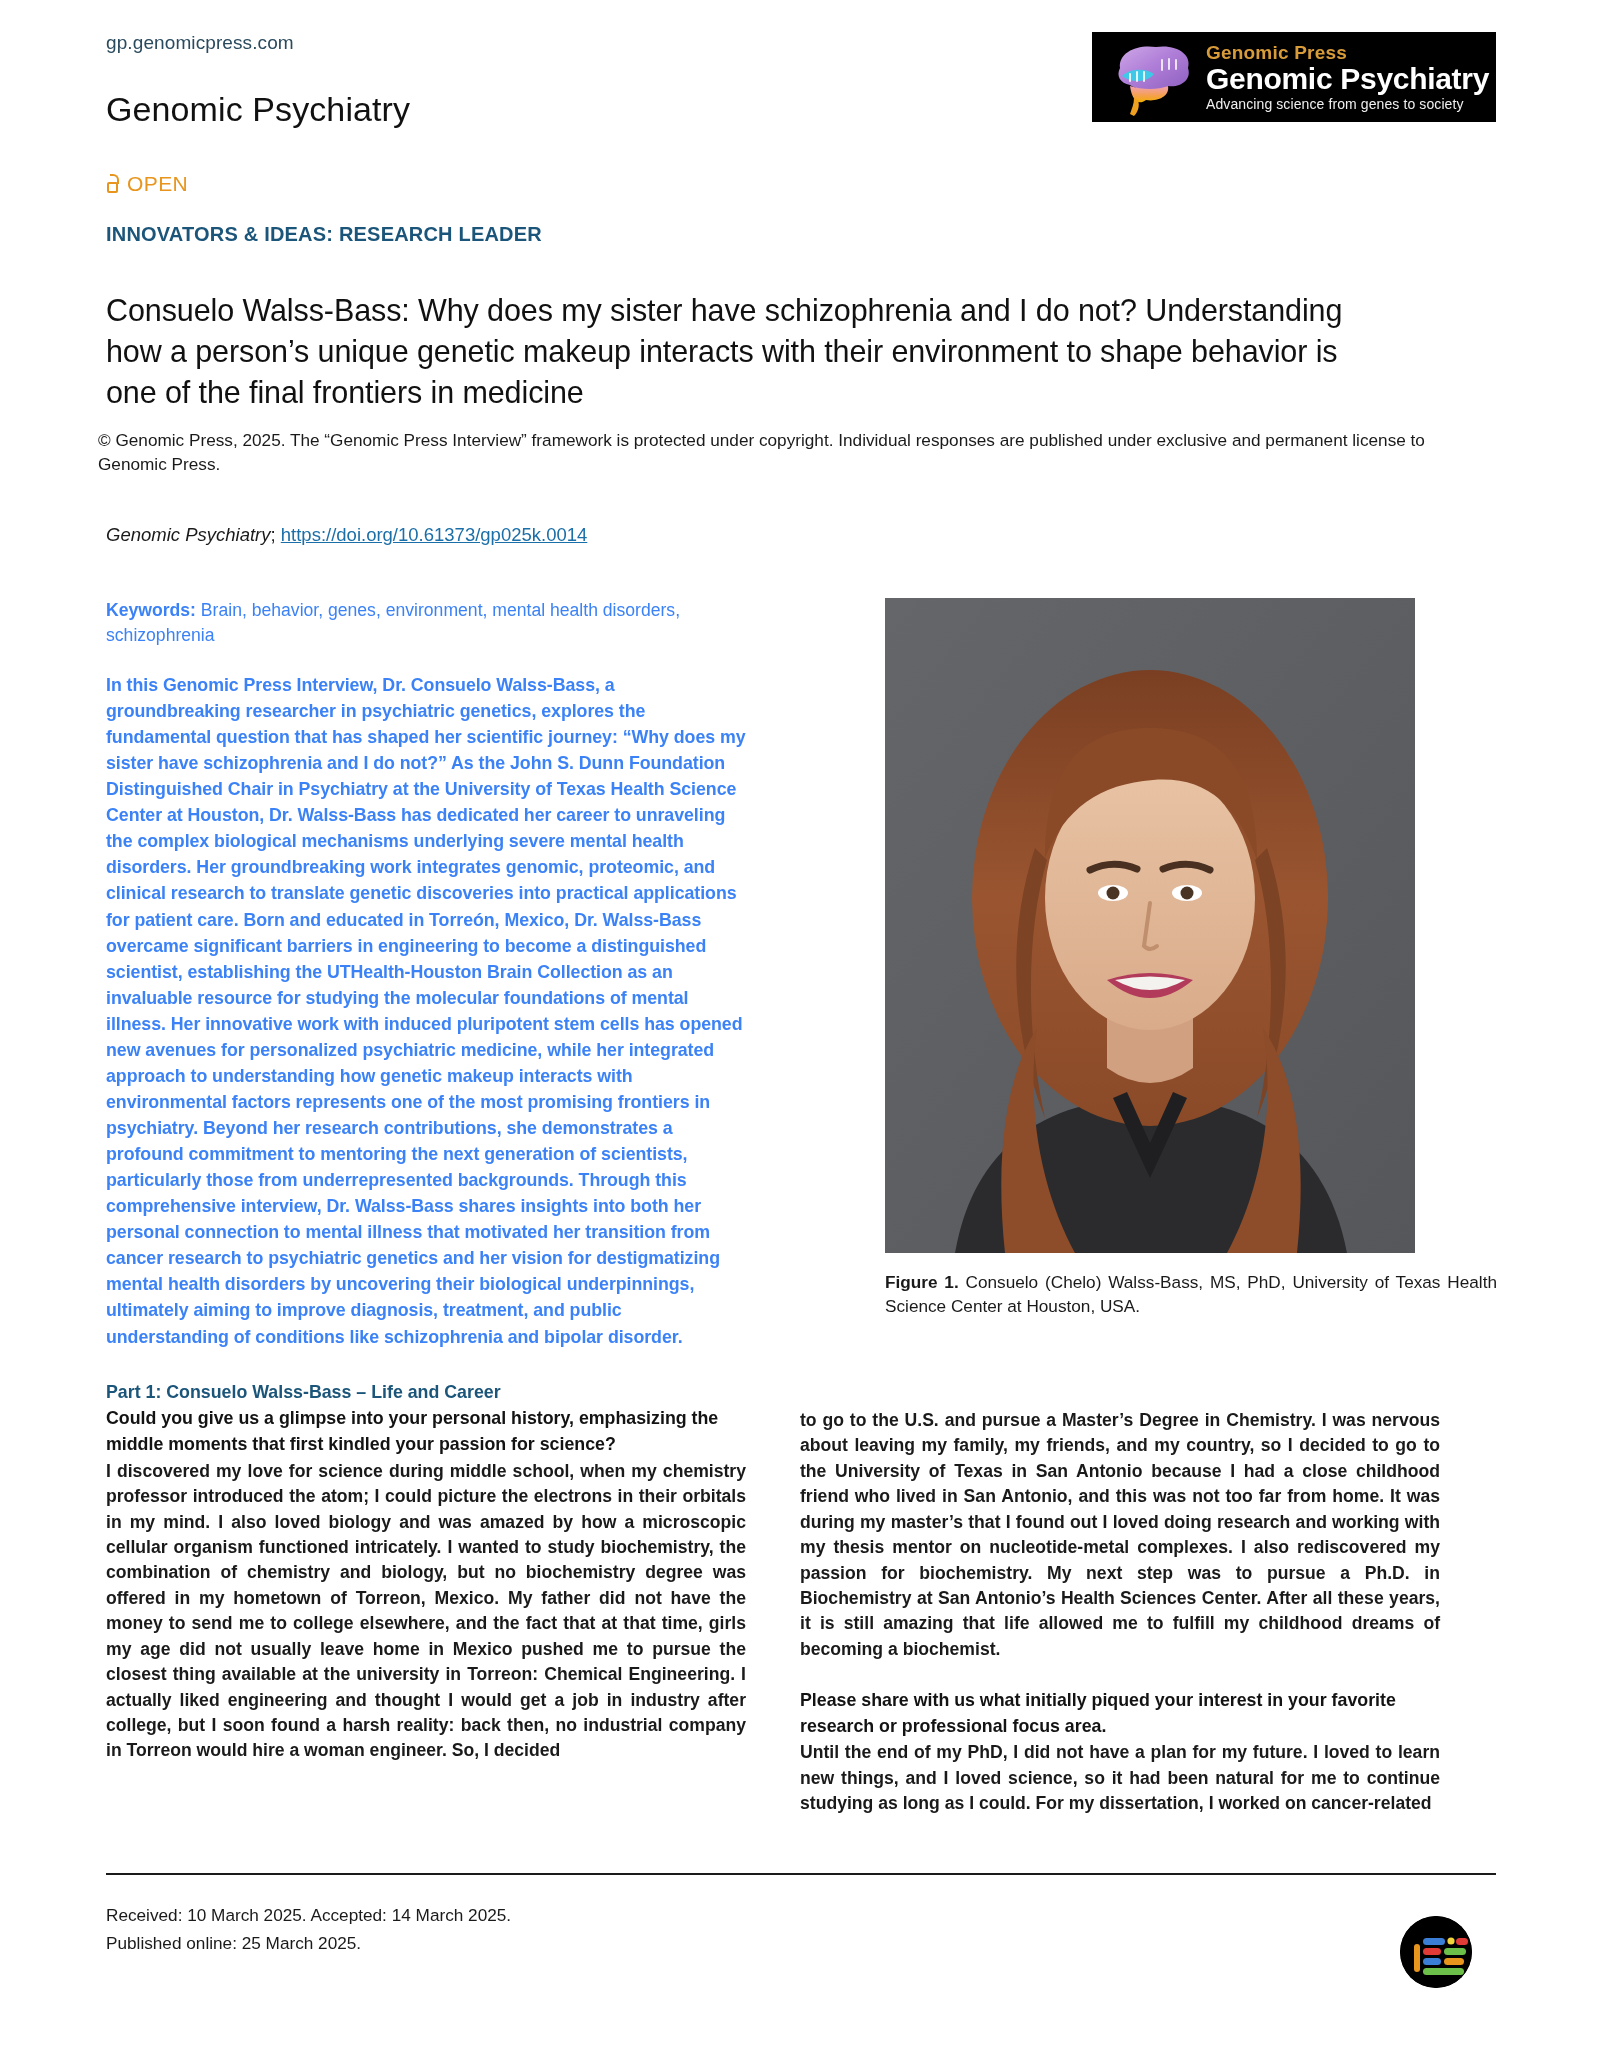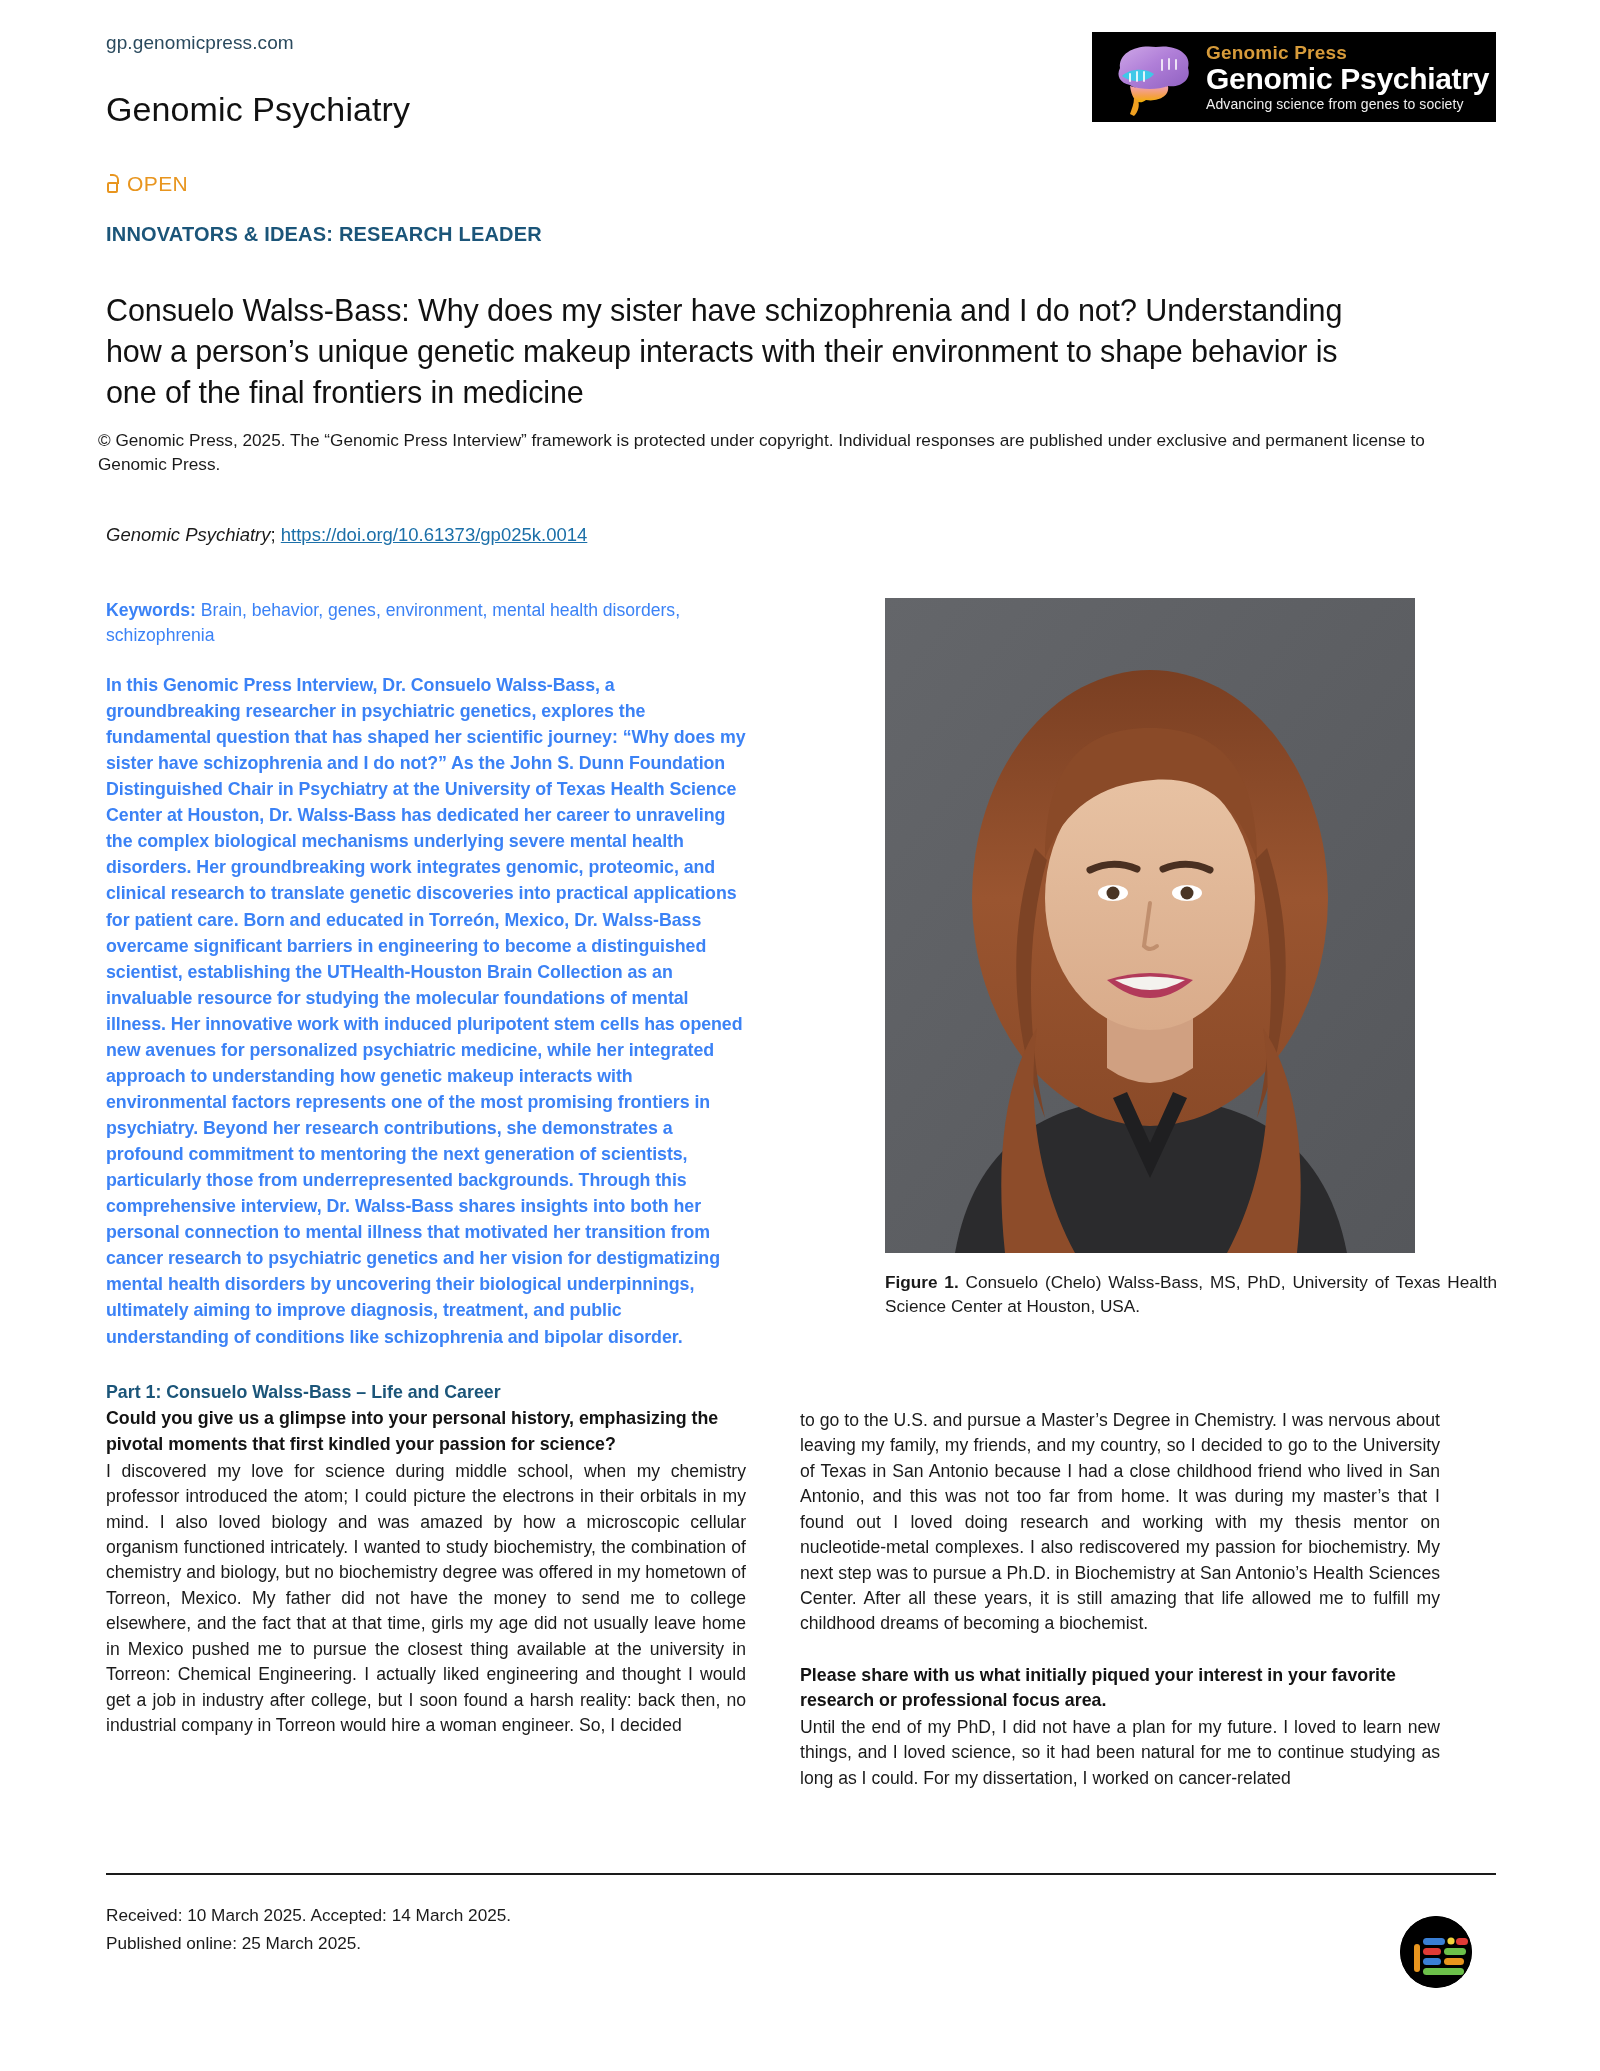--- a/index.html
+++ b/index.html
@@ -212,20 +212,21 @@
     color: #131313;
     line-height: 1.44;
     margin-top: 2px;
   }
   .body-text {
     font-size: 17.6px;
     line-height: 1.445;
     color: #1a1a1a;
     text-align: justify;
     margin-top: 1px;
+    font-weight: bold;
   }
 
   
   .figure-photo {
     width: 530px;
     height: 655px;
     background: #5b5d61;
     position: relative;
     overflow: hidden;
   }
@@ -336,21 +337,21 @@
 
   <div class="col-left">
     <div class="keywords">
       <b>Keywords:</b>
       <span>Brain, behavior, genes, environment, mental health disorders, schizophrenia</span>
     </div>
 
     <div class="abstract">In this Genomic Press Interview, Dr. Consuelo Walss-Bass, a groundbreaking researcher in psychiatric genetics, explores the fundamental question that has shaped her scientific journey: “Why does my sister have schizophrenia and I do not?” As the John S. Dunn Foundation Distinguished Chair in Psychiatry at the University of Texas Health Science Center at Houston, Dr. Walss-Bass has dedicated her career to unraveling the complex biological mechanisms underlying severe mental health disorders. Her groundbreaking work integrates genomic, proteomic, and clinical research to translate genetic discoveries into practical applications for patient care. Born and educated in Torreón, Mexico, Dr. Walss-Bass overcame significant barriers in engineering to become a distinguished scientist, establishing the UTHealth-Houston Brain Collection as an invaluable resource for studying the molecular foundations of mental illness. Her innovative work with induced pluripotent stem cells has opened new avenues for personalized psychiatric medicine, while her integrated approach to understanding how genetic makeup interacts with environmental factors represents one of the most promising frontiers in psychiatry. Beyond her research contributions, she demonstrates a profound commitment to mentoring the next generation of scientists, particularly those from underrepresented backgrounds. Through this comprehensive interview, Dr. Walss-Bass shares insights into both her personal connection to mental illness that motivated her transition from cancer research to psychiatric genetics and her vision for destigmatizing mental health disorders by uncovering their biological underpinnings, ultimately aiming to improve diagnosis, treatment, and public understanding of conditions like schizophrenia and bipolar disorder.</div>
 
     <div class="part-heading">Part 1: Consuelo Walss-Bass – Life and Career</div>
-    <div class="q-heading">Could you give us a glimpse into your personal history, emphasizing the pivotal moments that first kindled your passion for science?</div>
+    <div class="q-heading">Could you give us a glimpse into your personal history, emphasizing the middle moments that first kindled your passion for science?</div>
     <div class="body-text">I discovered my love for science during middle school, when my chemistry professor introduced the atom; I could picture the electrons in their orbitals in my mind. I also loved biology and was amazed by how a microscopic cellular organism functioned intricately. I wanted to study biochemistry, the combination of chemistry and biology, but no biochemistry degree was offered in my hometown of Torreon, Mexico. My father did not have the money to send me to college elsewhere, and the fact that at that time, girls my age did not usually leave home in Mexico pushed me to pursue the closest thing available at the university in Torreon: Chemical Engineering. I actually liked engineering and thought I would get a job in industry after college, but I soon found a harsh reality: back then, no industrial company in Torreon would hire a woman engineer. So, I decided</div>
   </div>
 
   <div class="col-right-top">
     <div class="figure-photo">
       <svg viewBox="0 0 530 655" width="530" height="655" aria-hidden="true">
         <defs>
           <linearGradient id="bgph" x1="0" y1="0" x2="1" y2="1">
             <stop offset="0%" stop-color="#64666a"></stop>
             <stop offset="100%" stop-color="#55575b"></stop>

